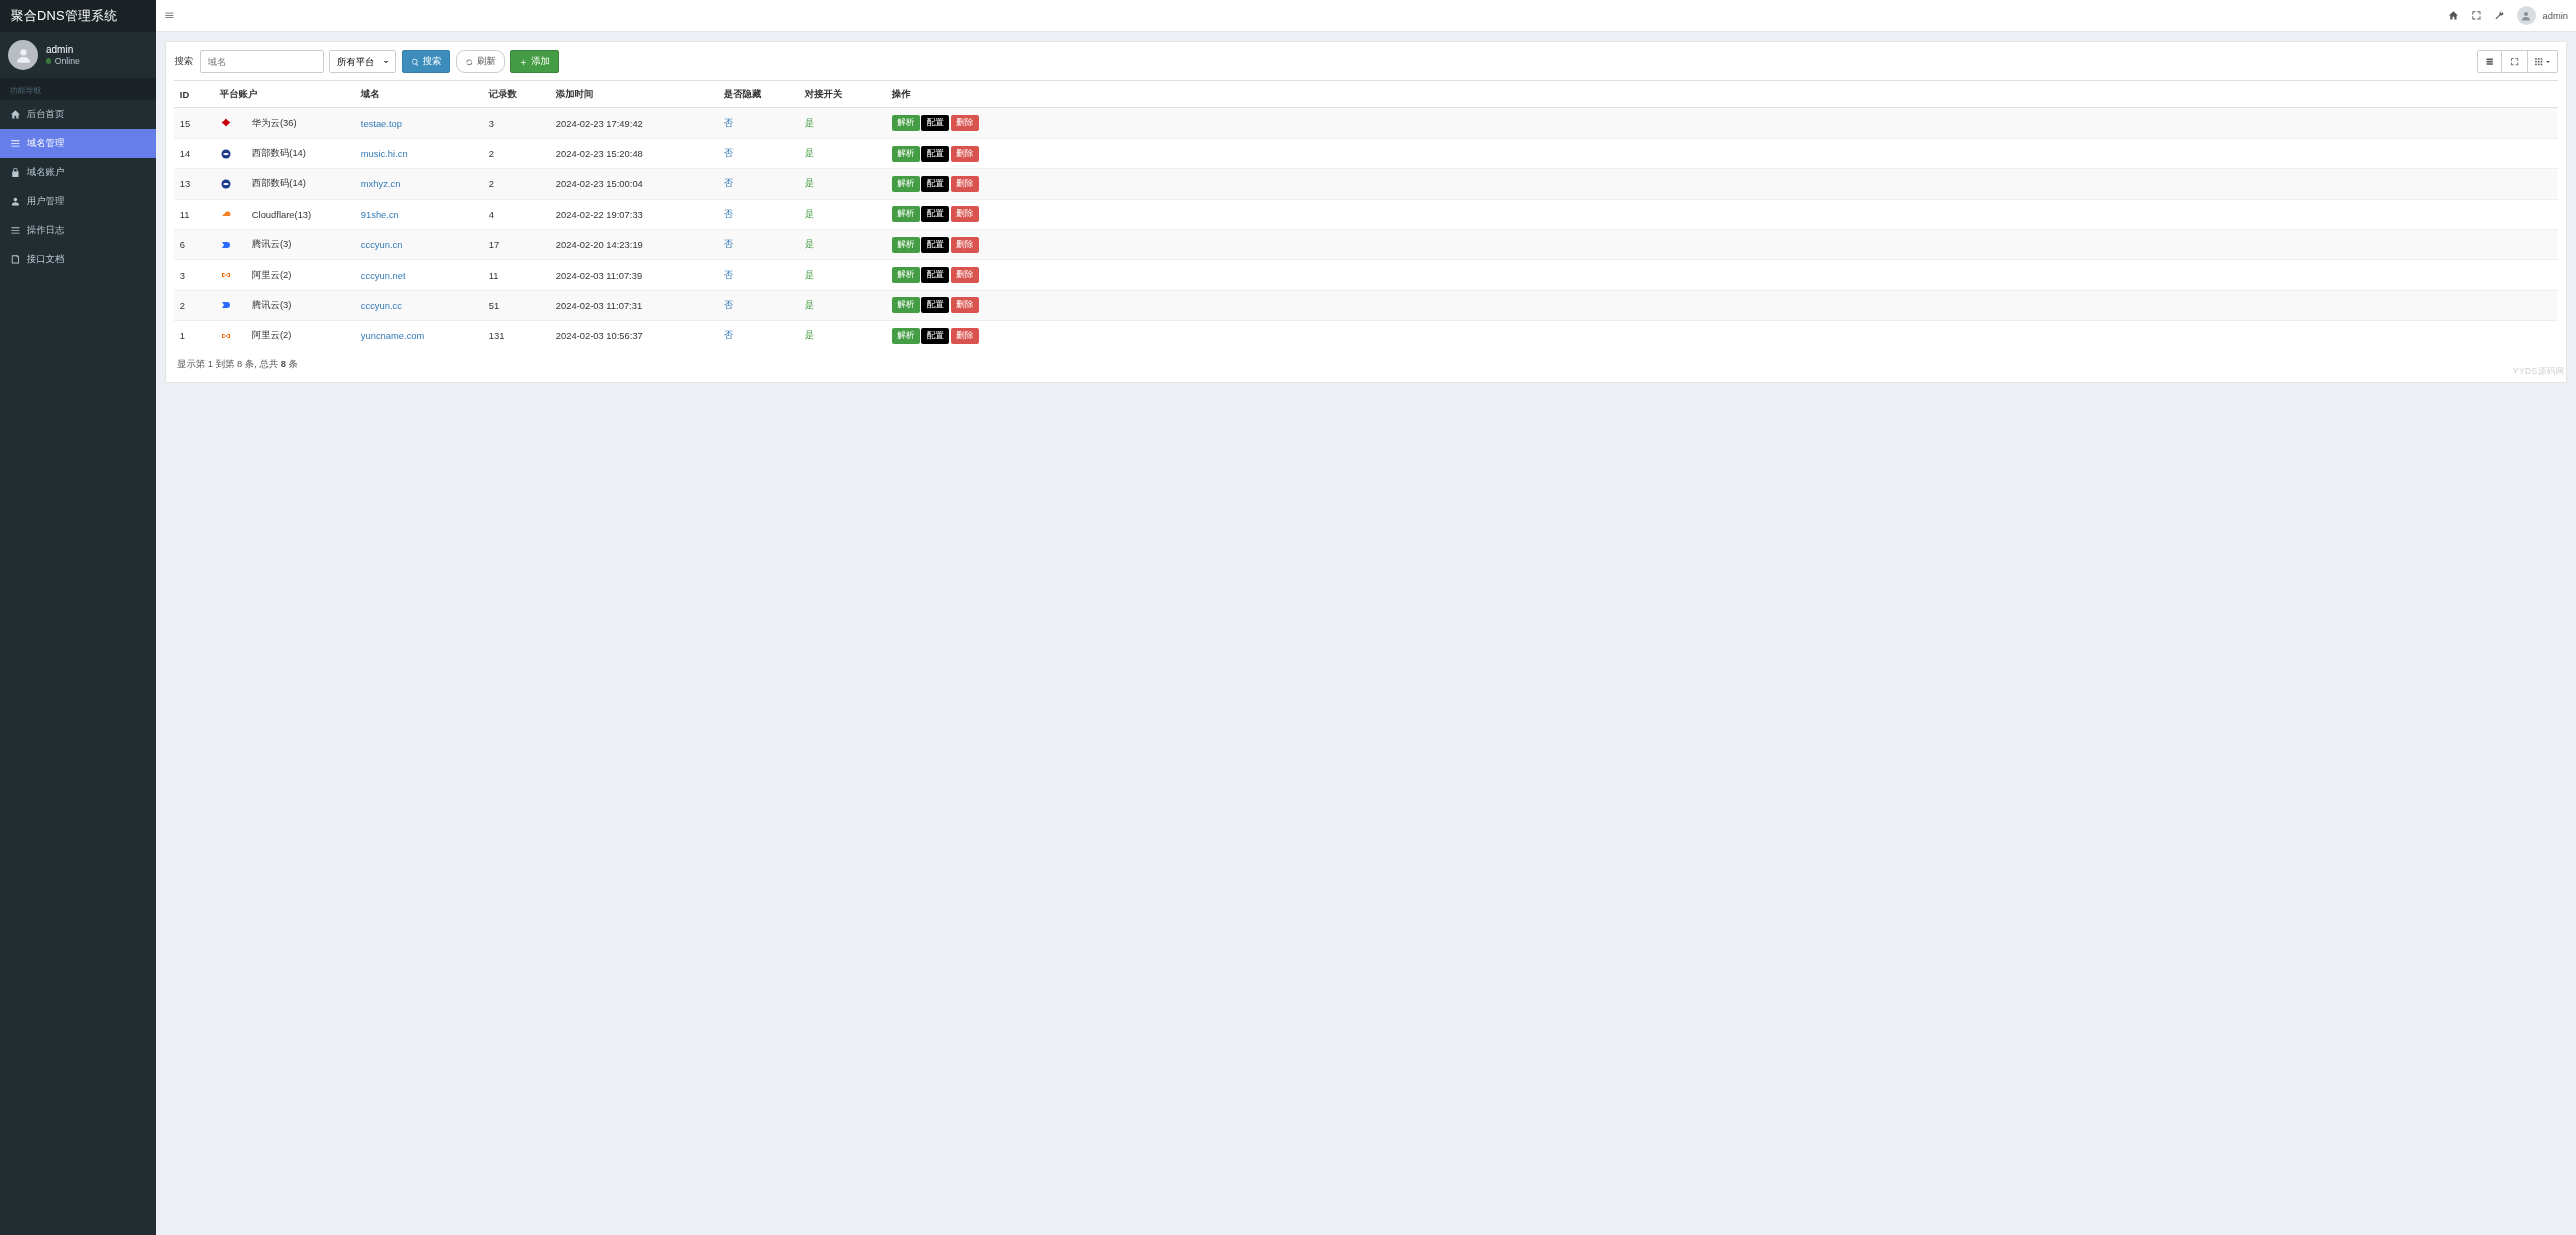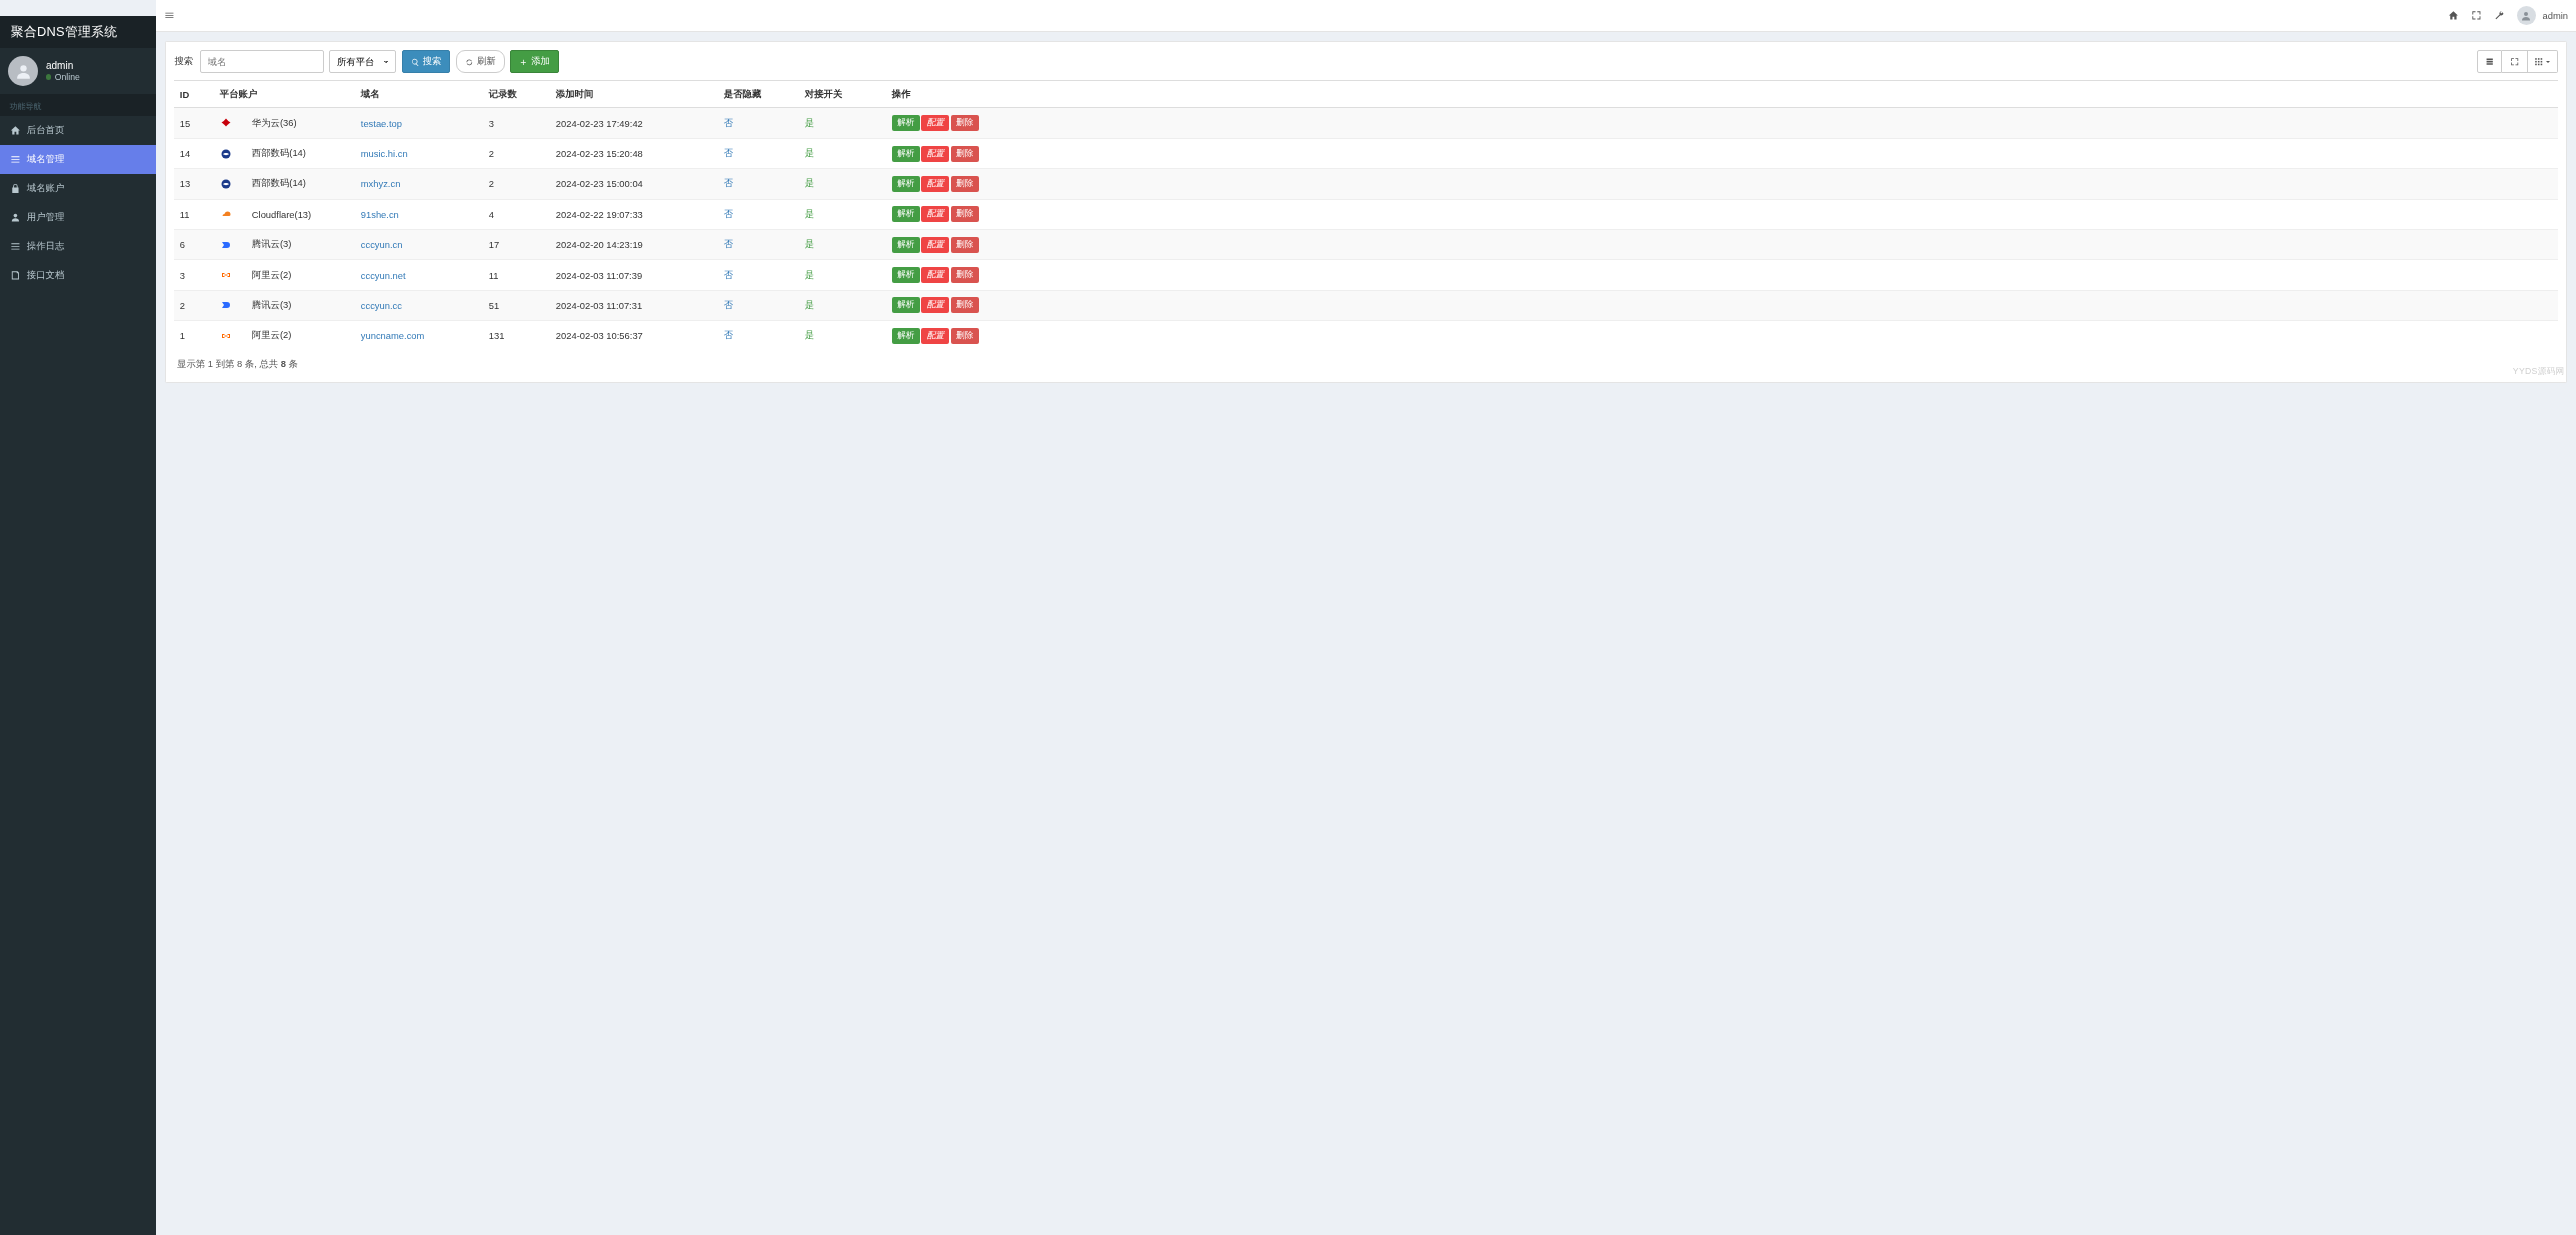--- a/index.html
+++ b/index.html
@@ -1,19 +1,19 @@
 <!DOCTYPE html>
 <html style="font-size:10.8px"><head>
 <meta charset="utf-8">
 <style>
 * { margin: 0; padding: 0; box-sizing: border-box; }
 body { font-family: "Helvetica Neue", Helvetica, Arial, "Microsoft YaHei", sans-serif; font-size: 9.4px; color: #333; background: #ecf0f5; }
 
 
-.sidebar { position: fixed; left: 0; top: 16px; bottom: 0; width: 156px; background: #222d32; color: #b8c7ce; overflow-y: auto; }
+.sidebar { position: fixed; left: 0; top: 0; bottom: 0; width: 156px; background: #222d32; color: #b8c7ce; overflow-y: auto; }
 .brand { background: #1a2226; color: #fff; height: 32px; line-height: 32px; padding: 0 10.8px; font-size: 12.8px; font-weight: 400; letter-spacing: 0.3px; }
 .user-panel { padding: 8px 8px 8px 8px; display: flex; align-items: center; background: #222d32; }
 .user-avatar-big { width: 30px; height: 30px; border-radius: 50%; background: #b8bdc3; margin-right: 8px; flex-shrink: 0; display: flex; align-items: center; justify-content: center; }
 .user-avatar-big svg { width: 19px; height: 19px; fill: #ecf0f5; }
 .user-info-name { color: #fff; font-size: 10px; font-weight: 500; }
 .user-info-status { font-size: 8.7px; color: #b8c7ce; display: flex; align-items: center; margin-top: 1.3px; }
 .status-dot { width: 5.4px; height: 5.4px; border-radius: 50%; background: #3c763d; display: inline-block; margin-right: 3.4px; }
 .nav-header { padding: 6.7px 9.4px 4px; font-size: 8px; color: #4b646f; background: #1a2226; }
 .nav-item { display: flex; align-items: center; padding: 8px 9.4px; color: #b8c7ce; text-decoration: none; cursor: pointer; font-size: 9.4px; }
 .nav-item.active { background: #667eea; color: #fff; }
@@ -58,21 +58,21 @@
 
 table { width: 100%; border-collapse: collapse; }
 thead th { text-align: left; border-top: 0.7px solid #ddd; border-bottom: 1.3px solid #ddd; padding: 6.7px 5.4px; font-weight: 700; background: #fff; }
 tbody td { border-top: 0.7px solid #eee; padding: 6.7px 5.4px; vertical-align: middle; }
 tbody tr:nth-child(odd) { background: #f9f9f9; }
 .link { color: #337ab7; text-decoration: none; cursor: pointer; }
 .platform-cell { display: flex; align-items: center; gap: 20px; }
 .platform-icon { width: 12px; height: 12px; display: inline-flex; align-items: center; justify-content: center; flex-shrink: 0; }
 .badge-btn { display: inline-block; padding: 2px 5.4px; font-size: 8.7px; color: #fff; border-radius: 2px; cursor: pointer; margin-right: 1.3px; }
 .badge-green { background: #449d44; }
-.badge-blue  { background: #ef4444; font-style: italic; }
+.badge-blue  { background: #000000; }
 .badge-red   { background: #d9534f; }
 .txt-blue  { color: #337ab7; }
 .txt-green { color: #449d44; }
 .pagination-info { padding: 8px 2.7px 2.7px; color: #555; }
 .pagination-info b { font-weight: 700; }
 .watermark { position: absolute; right: 1px; bottom: 4px; font-size: 8.7px; color: #d0d0d0; letter-spacing: 0.3px; pointer-events: none; }
 
 
 .col-id { width: 40px; }
 .col-platform { width: 141px; }

